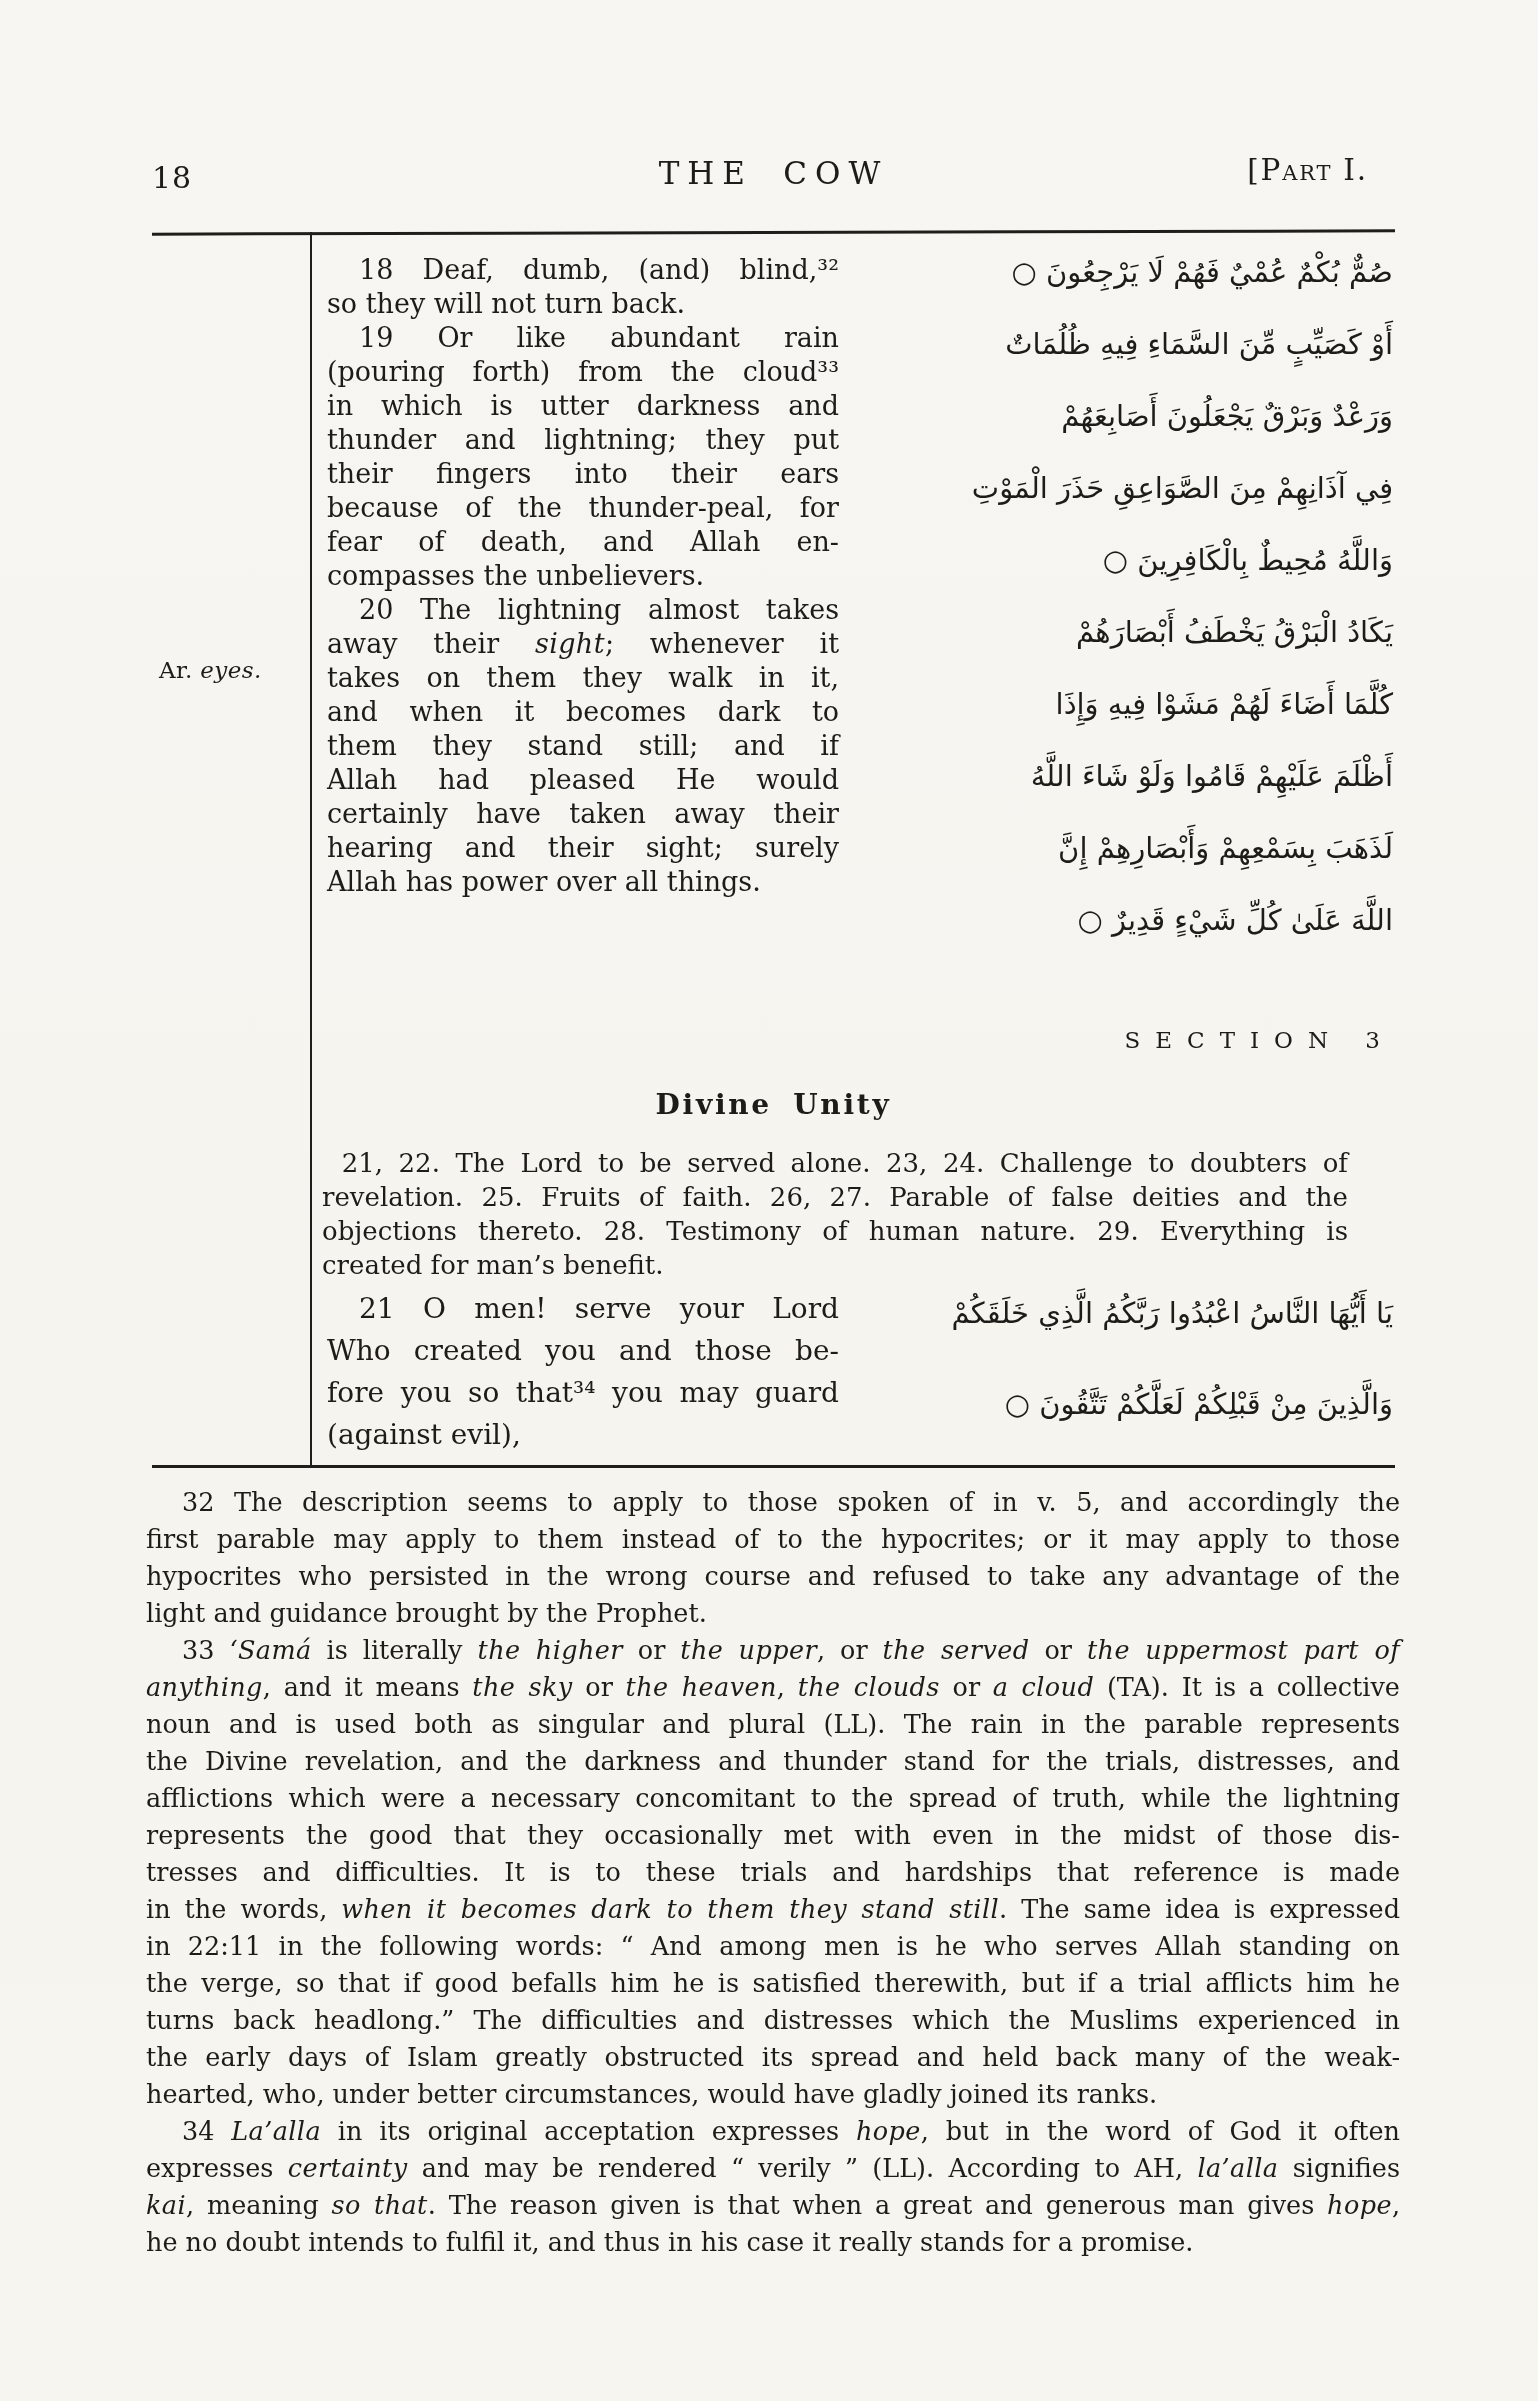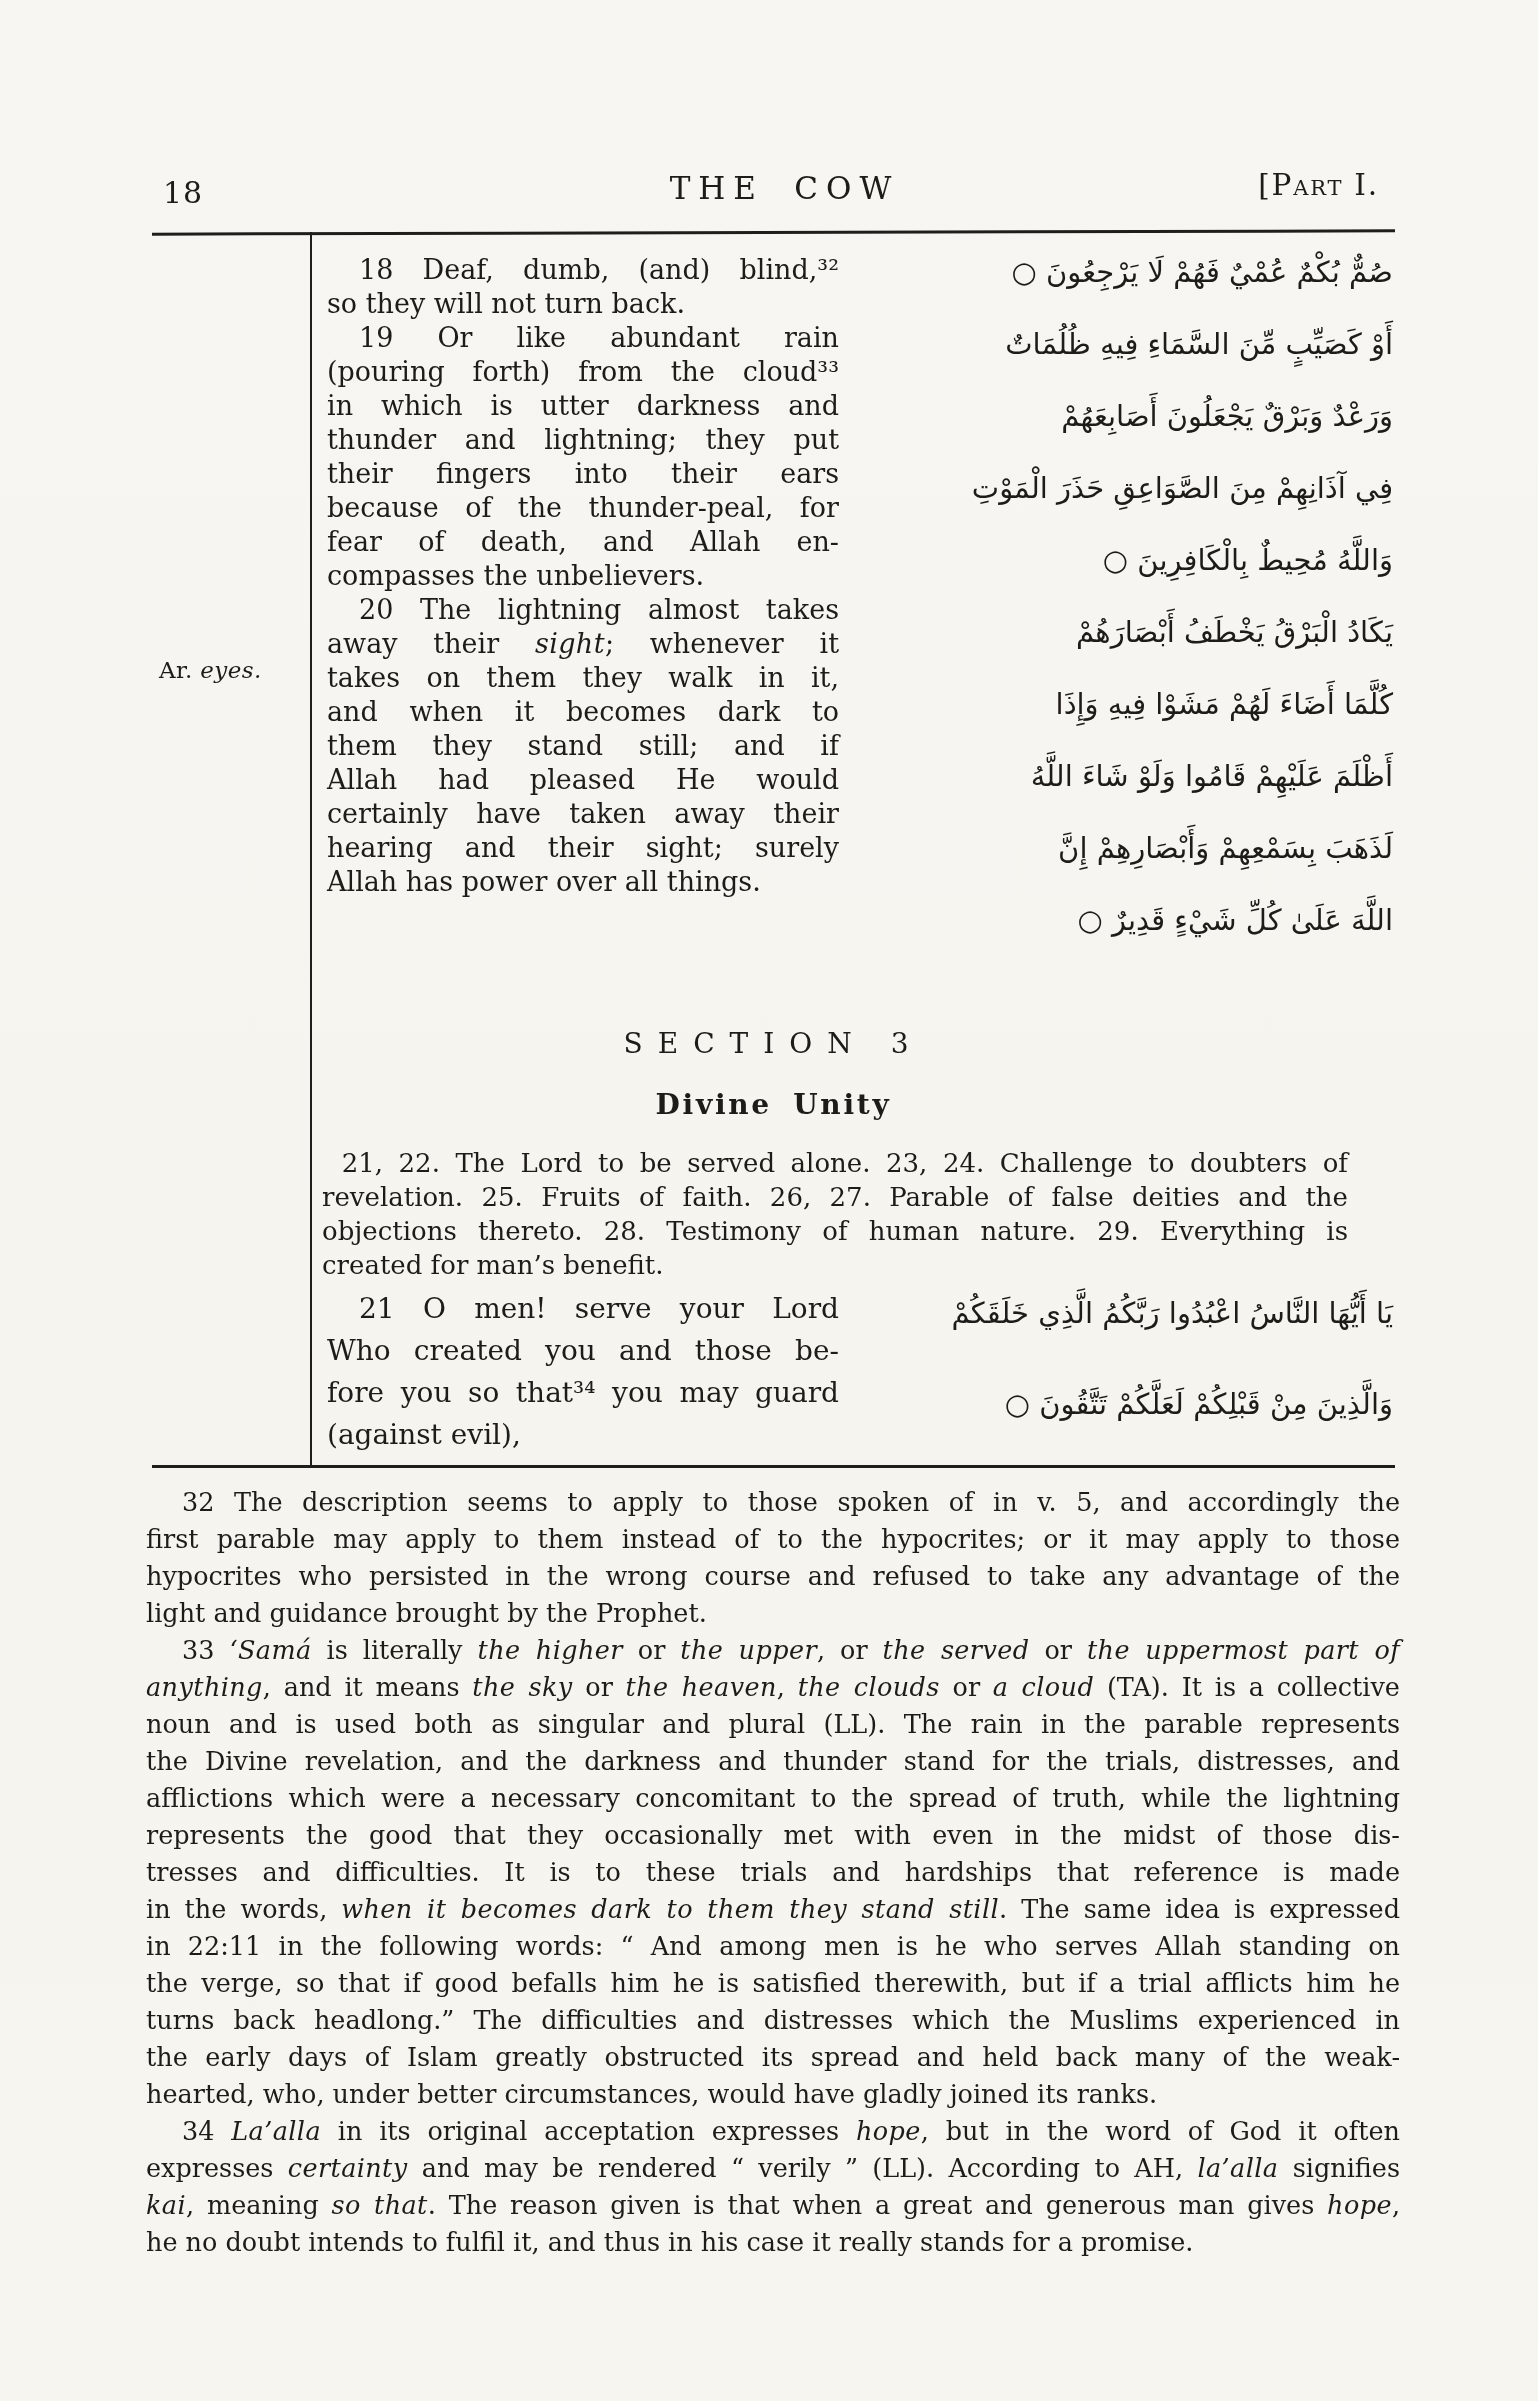--- a/index.html
+++ b/index.html
@@ -7,21 +7,21 @@
   body {
     position:relative;
     background:#f6f5f1;
     color:#1e1c19;
     font-family:"DejaVu Serif", serif;
     overflow:hidden;
   }
   .page { position:absolute; inset:0; background:linear-gradient(180deg,#f7f6f2 0%,#f5f4ef 60%,#f6f5f0 100%); }
 
   
-  .header { position:absolute; left:152px; top:168px; width:1243px; height:50px;margin-left:11px; }
+  .header { position:absolute; left:152px; top:153px; width:1243px; height:50px; }
   .pagenum { position:absolute; left:0; top:7.2px; font-size:30px; letter-spacing:0.9px; }
   .title   { position:absolute; left:0; right:0; top:1.8px; text-align:center; font-size:31px; letter-spacing:8px; word-spacing:12.5px; }
   .part    { position:absolute; right:27px; top:0; font-size:29.5px; font-variant:small-caps; letter-spacing:1.8px; }
 
   .rule-h { position:absolute; left:152px; width:1243px; height:2.7px; background:#201e1b; }
   #rule-top  { top:231px; transform:rotate(-0.15deg); }
   #rule-foot { top:1465px; }
   .vrule { position:absolute; left:310px; top:232px; width:1.8px; height:1233px; background:#201e1b; }
 
   
@@ -31,22 +31,22 @@
 
   .margin-note { position:absolute; left:159px; top:657px; width:140px; font-size:23px; letter-spacing:0.4px; }
 
   .english { position:absolute; left:327px; top:253px; width:512px; font-size:27px; line-height:34px; }
 
   .arabic { position:absolute; left:864px; top:236px; width:529px;
             font-family:"DejaVu Sans", sans-serif; font-size:29px; line-height:72px;
             direction:rtl; }
   .arabic .line { text-align:right; text-align-last:right; white-space:nowrap; }
 
-  .section-head { position:absolute; left:152px; top:1027px; width:1243px; text-align:center;
-                  font-size:28px; letter-spacing:15px; }
+  .section-head { position:absolute; left:152px; top:1027px; width:1243px; text-align:right;
+                  font-size:23px; letter-spacing:15px; }
   .section-sub  { position:absolute; left:152px; top:1088px; width:1243px; text-align:center;
                   font-size:28px; font-weight:bold; letter-spacing:2.7px; word-spacing:9px; }
 
   .summary { position:absolute; left:322px; top:1146px; width:1026px; font-size:26px; line-height:34px; }
   .summary .line.indent { text-indent:19.7px; }
 
   .v21en { position:absolute; left:327px; top:1288px; width:512px; font-size:28px; line-height:42px; }
   .v21ar { position:absolute; left:864px; top:1268px; width:529px;
            font-family:"DejaVu Sans", sans-serif; font-size:29px; line-height:91px; direction:rtl; }
   .v21ar .line { text-align:right; text-align-last:right; white-space:nowrap; }

